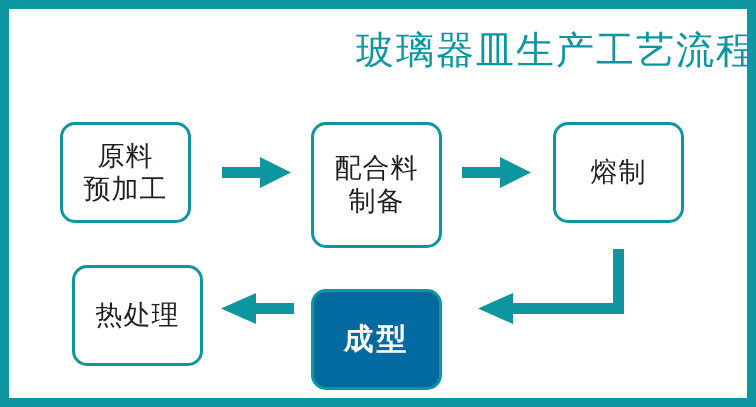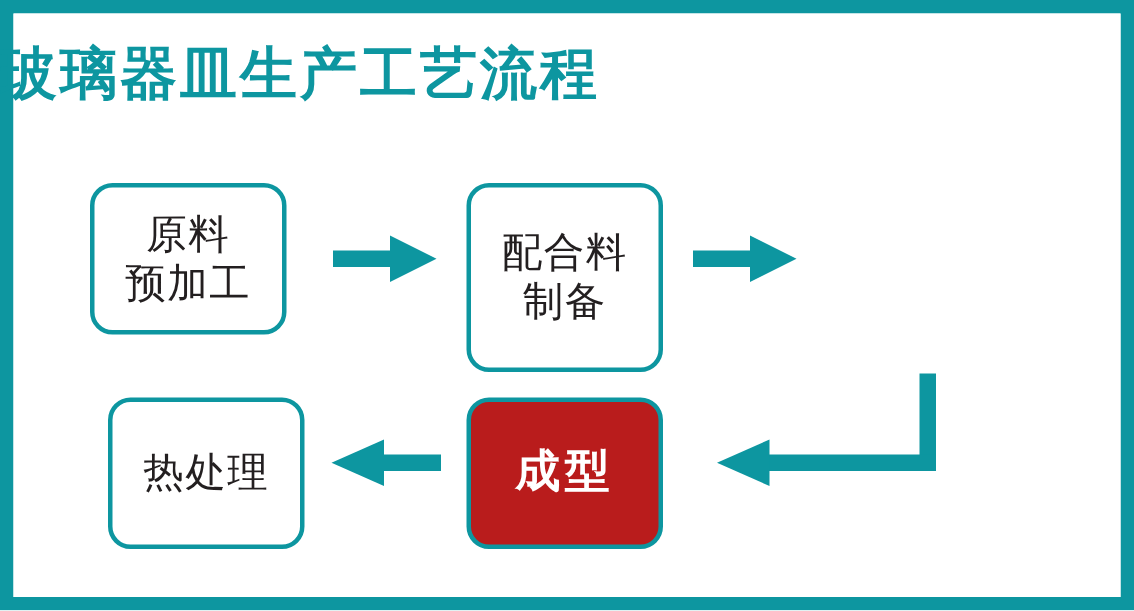--- a/index.html
+++ b/index.html
@@ -31,49 +31,50 @@
     width: 738px; height: 389px;
     box-sizing: border-box;
     border: 3px solid #ffffff;
   }
   
   .title {
     position: absolute;
     left: 0;
     top: 28px;
     width: 756px;
-    text-align: left;
+    text-align: right;
     color: #0d96a0;
     font-size: 38px;
     letter-spacing: 2px;
     line-height: 1.2;
     white-space: nowrap;
-    font-weight: 700;
+    font-weight: 400;
   }
   
   .node {
     position: absolute;
     box-sizing: border-box;
     border-radius: 15px;
     display: flex;
     align-items: center;
     justify-content: center;
     text-align: center;
   }
   .node.outline {
     background: #ffffff;
     border: 3px solid #0d96a0;
     color: #231f20;
     font-weight: 400;
   }
   .node.filled {
-    background: #b91c1c;
+    background: #0369a1;
     border: 3px solid #0d96a0;
     color: #ffffff;
     font-weight: bold;
+    margin-top: 24px;
   }
   .node .label {
     font-size: 27px;
     line-height: 1.22;
     letter-spacing: 1px;
     white-space: pre-line;
   }
   .node.filled .label {
     font-size: 30px;
     letter-spacing: 3px;
@@ -130,20 +131,23 @@
   <div class="node outline" id="node-raw">
     <span class="label">原料
 预加工</span>
   </div>
 
   <div class="node outline" id="node-batch">
     <span class="label">配合料
 制备</span>
   </div>
 
+  <div class="node outline" id="node-melt">
+    <span class="label">熔制</span>
+  </div>
 
   <div class="node outline" id="node-heat">
     <span class="label">热处理</span>
   </div>
 
   <div class="node filled" id="node-form">
     <span class="label">成型</span>
   </div>
 
 </div>

